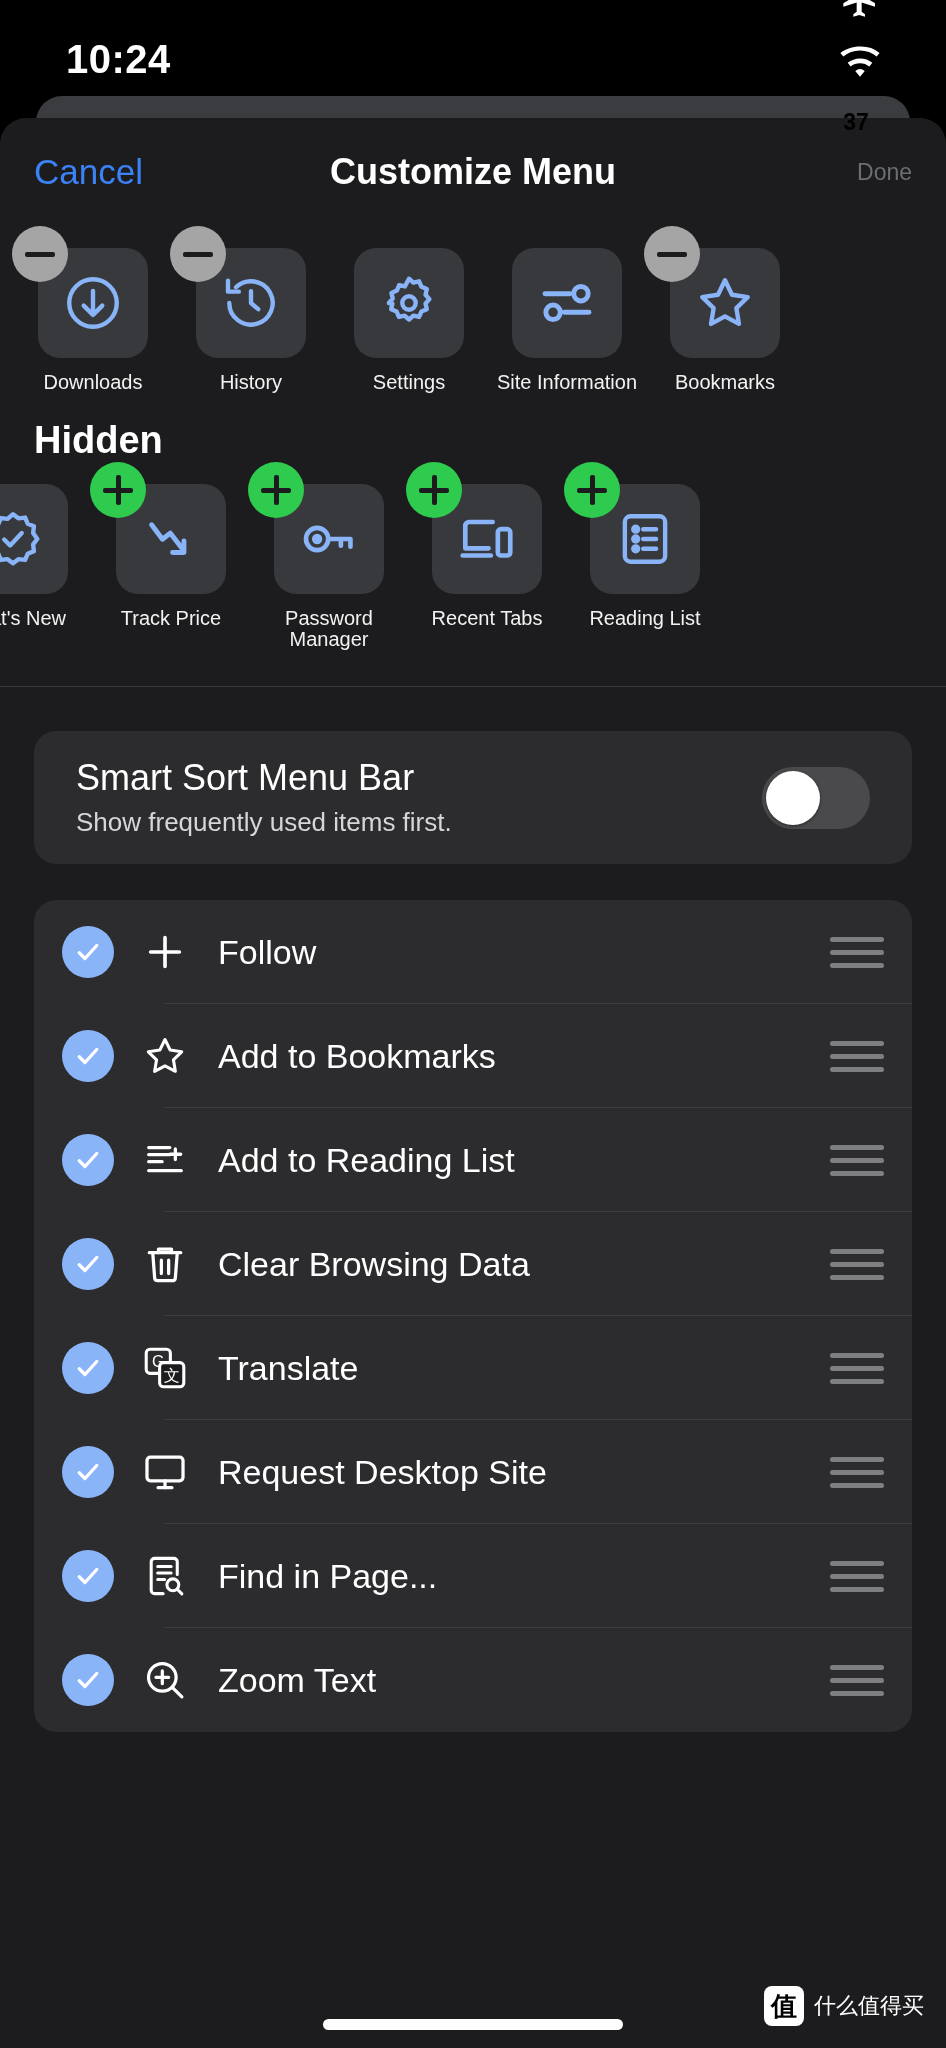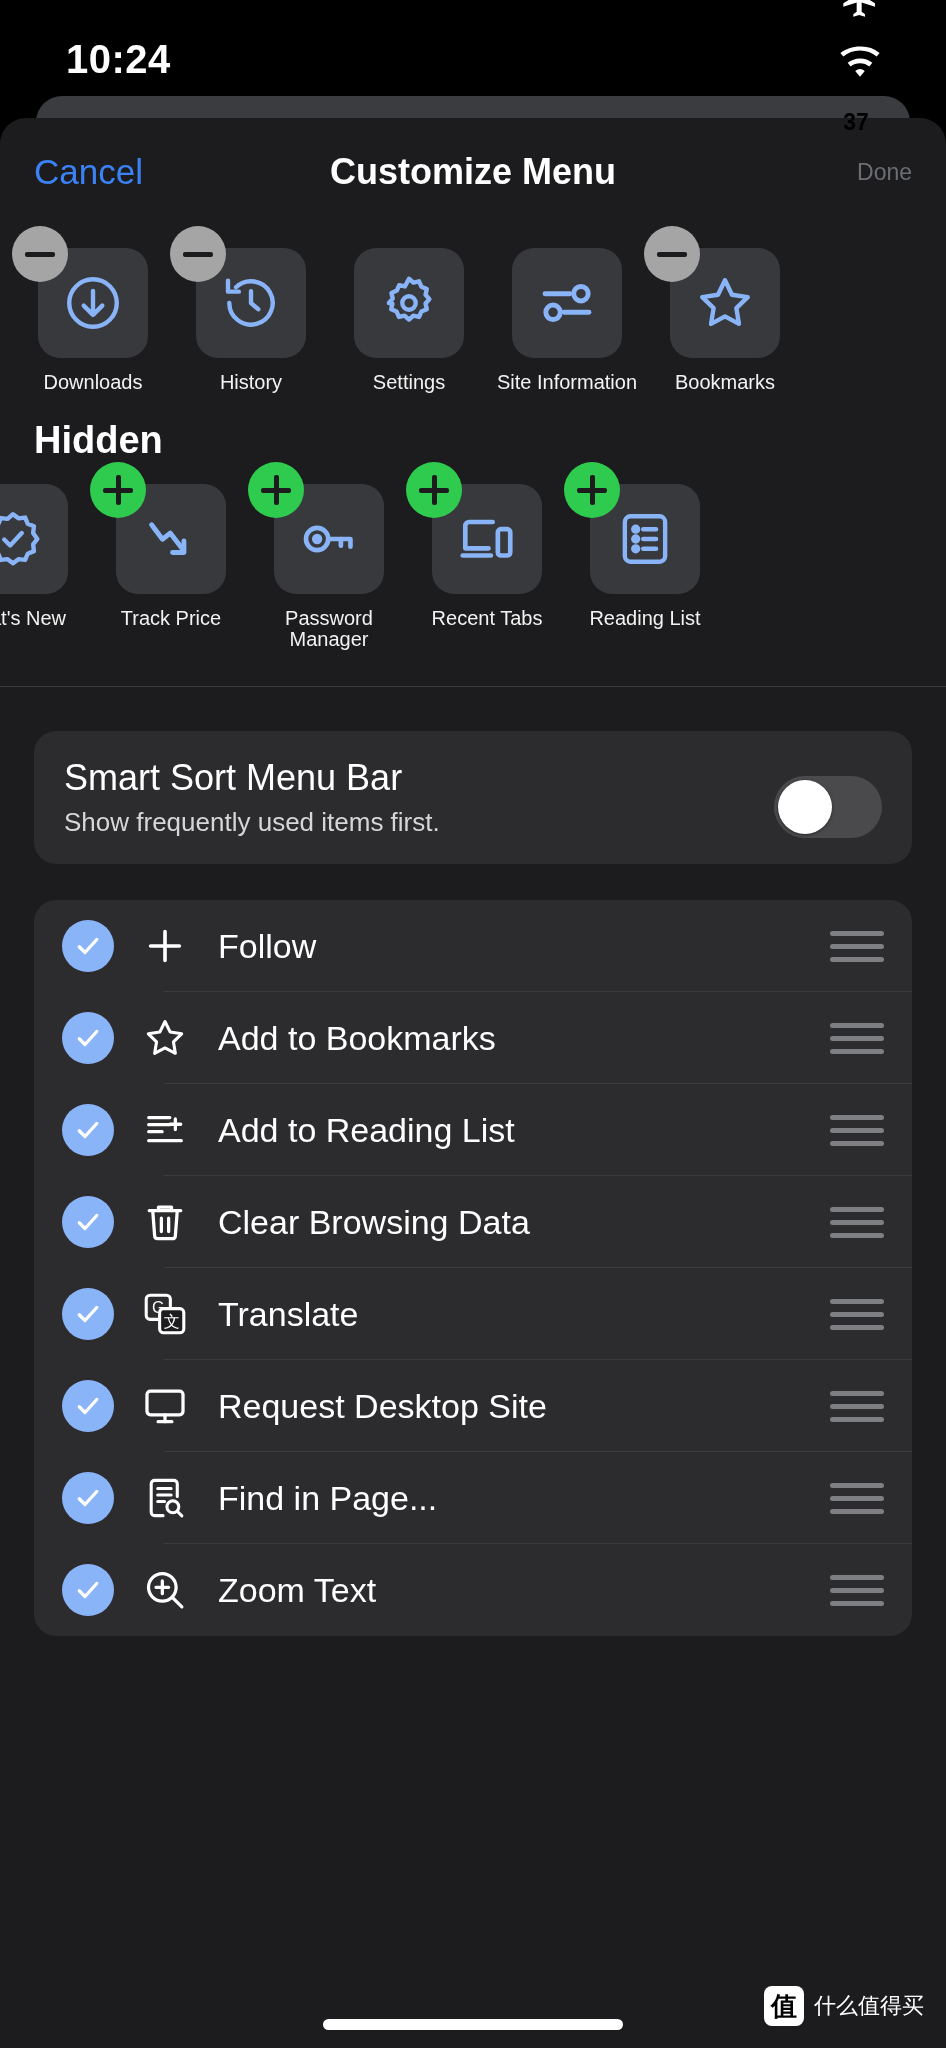--- a/index.html
+++ b/index.html
@@ -88,41 +88,41 @@
     font-size:38px; font-weight:700; padding:26px 0 0 34px;
   }
   .hidden-row-wrap { margin-top:22px; position:relative; }
   .hidden-row { margin-left:-80px; }
   .section-divider {
     height:1px; background:#3a3a3c; margin:36px 0 0 0;
   }
   
   .card {
     margin:44px 34px 0 34px; background:#2c2c2e; border-radius:22px;
-    display:flex; align-items:flex-end; padding:26px 30px;
+    display:flex; align-items:center; padding:26px 42px;
   }
   .card-texts { flex:1; }
   .card-title { font-size:36px; font-weight:400; color:#fff; }
   .card-sub { font-size:26px; color:#d6d6d8; margin-top:8px; }
   .switch {
     width:108px; height:62px; border-radius:31px; background:#4a4a4c;
     position:relative; flex:0 0 108px;
   }
   .switch .knob {
     position:absolute; top:4px; left:4px;
     width:54px; height:54px; border-radius:50%; background:#fff;
     box-shadow:0 1px 3px rgba(0,0,0,.5);
   }
   
   .list-card {
     margin:36px 34px 0 34px; background:#2c2c2e; border-radius:22px;
     overflow:hidden;
   }
   .list-row {
-    display:flex; align-items:center; height:92px; padding:6px 28px;
+    display:flex; align-items:center; height:104px; padding:6px 28px;
     position:relative;
   }
   .check {
     width:52px; height:52px; border-radius:50%; background:#8ab4f8;
     display:flex; align-items:center; justify-content:center;
     flex:0 0 52px;
   }
   .row-icon {
     width:70px; flex:0 0 70px; display:flex; align-items:center;
     justify-content:center; margin-left:16px;

